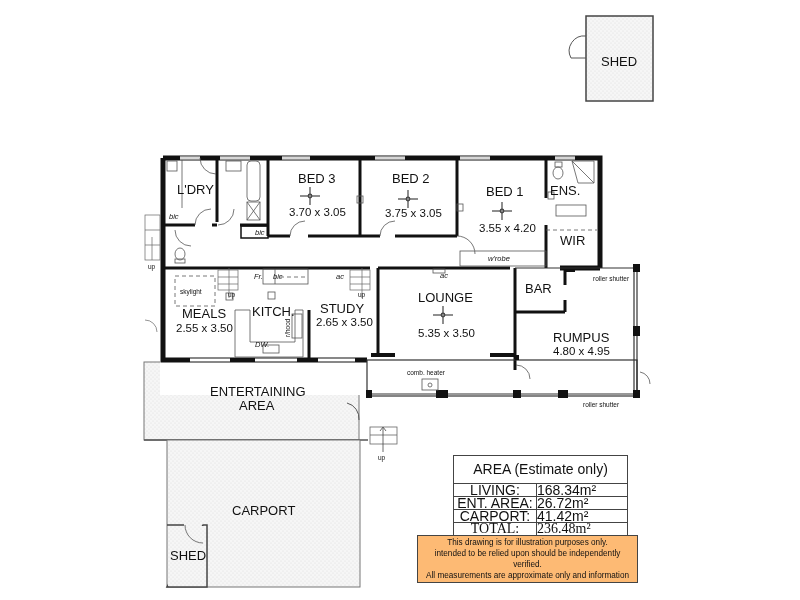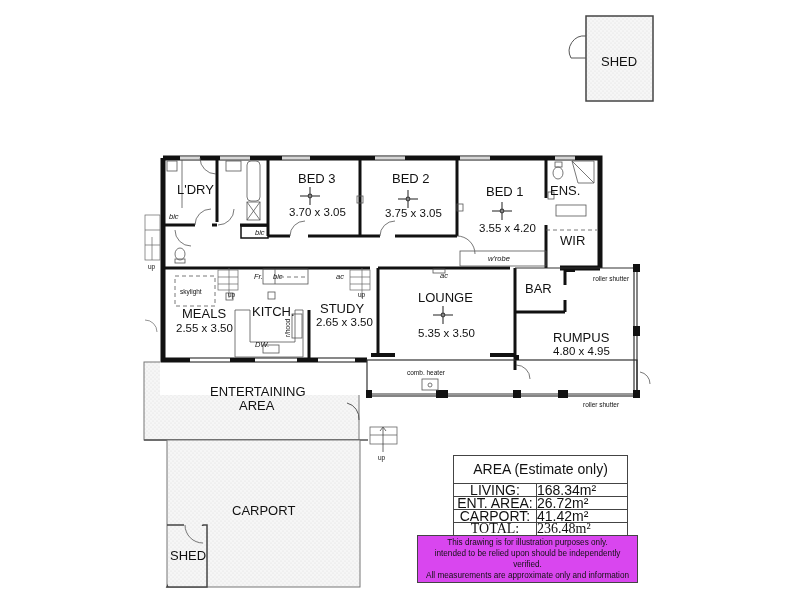--- a/index.html
+++ b/index.html
@@ -9,21 +9,21 @@
   .room { font-size:13px; }
   .dim { font-size:11.5px; }
   .small { font-size:7.5px; font-style:italic; }
   .tiny { font-size:6.5px; }
   .area-box { position:absolute; left:453px; top:455px; width:173px; border:1px solid #444; font-size:14px; background:#fff; }
   .area-title { text-align:center; padding:5px 0 6px; border-bottom:1px solid #444; }
   .area-row { display:flex; border-bottom:1px solid #444; height:12px; line-height:12px; }
   .area-row:last-child { border-bottom:none;font-family:Liberation Serif, serif; }
   .area-row .k { width:82px; text-align:center; border-right:1px solid #444; }
   .area-row .v { flex:1; text-align:left; }
-  .disclaimer { position:absolute; left:417px; top:535px; width:215px; border:1px solid #444; font-size:8.2px; text-align:center; line-height:11px; padding:1px 2px; background:#d946ef; }
+  .disclaimer { position:absolute; left:417px; top:535px; width:215px; border:1px solid #444; font-size:8.2px; text-align:center; line-height:11px; padding:1px 2px; background:#fdba74; }
 </style>
 </head>
 <body>
 
 <svg width="800" height="600" viewBox="0 0 800 600">
   <defs>
     <pattern id="hatch" width="4" height="4" patternUnits="userSpaceOnUse">
       <rect width="4" height="4" fill="#f6f6f6"></rect>
       <circle cx="1" cy="1" r="0.5" fill="#d8d8d8"></circle>
       <circle cx="3" cy="3" r="0.5" fill="#d8d8d8"></circle>

